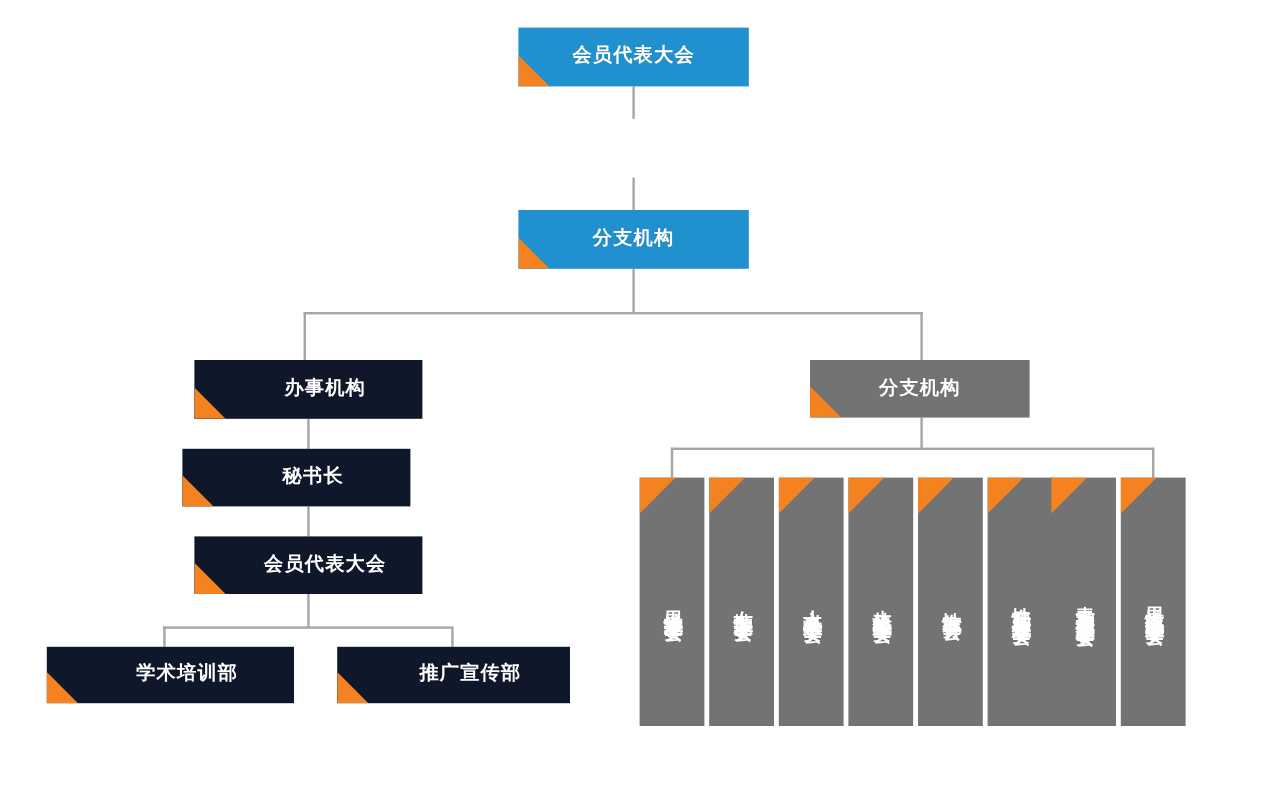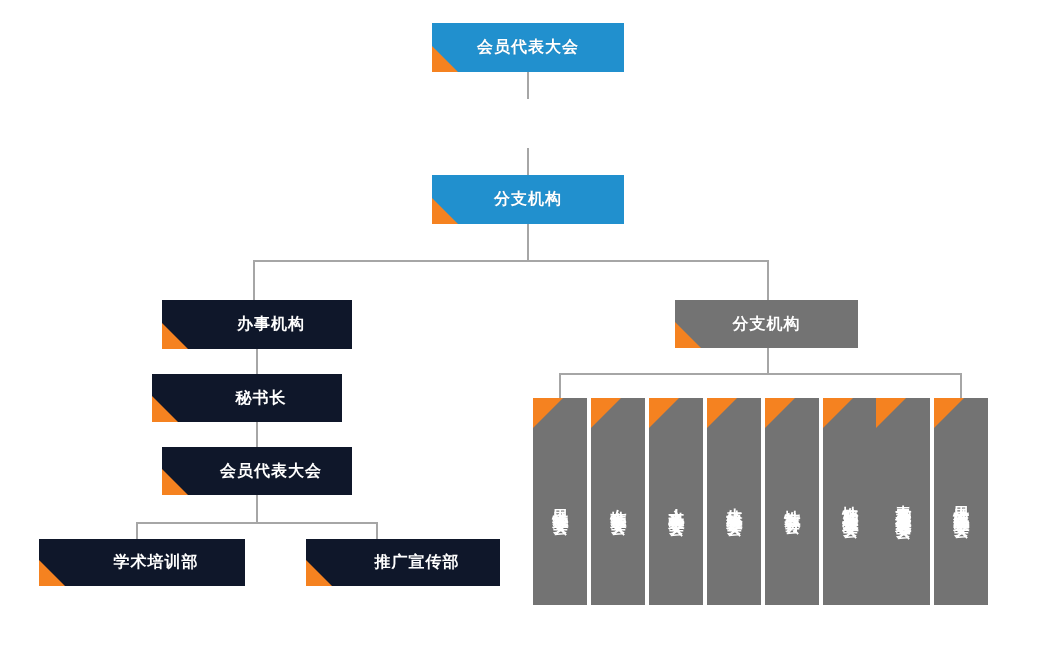--- a/index.html
+++ b/index.html
@@ -116,21 +116,21 @@
   <div class="node horiz c-purple" style="left:162px;top:447px;width:190px;height:48px;">
     <span class="wedge"></span>
     <span class="lbl">会员代表大会</span>
   </div>
 
   <div class="node horiz c-purple" style="left:39px;top:539px;width:206px;height:47px;">
     <span class="wedge"></span>
     <span class="lbl">学术培训部</span>
   </div>
 
-  <div class="node horiz c-purple" style="left:281px;top:539px;width:194px;height:47px;margin-left:25px;">
+  <div class="node horiz c-purple" style="left:281px;top:539px;width:194px;height:47px;">
     <span class="wedge"></span>
     <span class="lbl">推广宣传部</span>
   </div>
 
   <div class="node horiz c-teal" style="left:675px;top:300px;width:183px;height:48px;">
     <span class="wedge"></span>
     <span class="lbl">分支机构</span>
   </div>
 
   <div class="node vert c-teal" style="left:533px;top:398px;width:54px;height:207px;">

